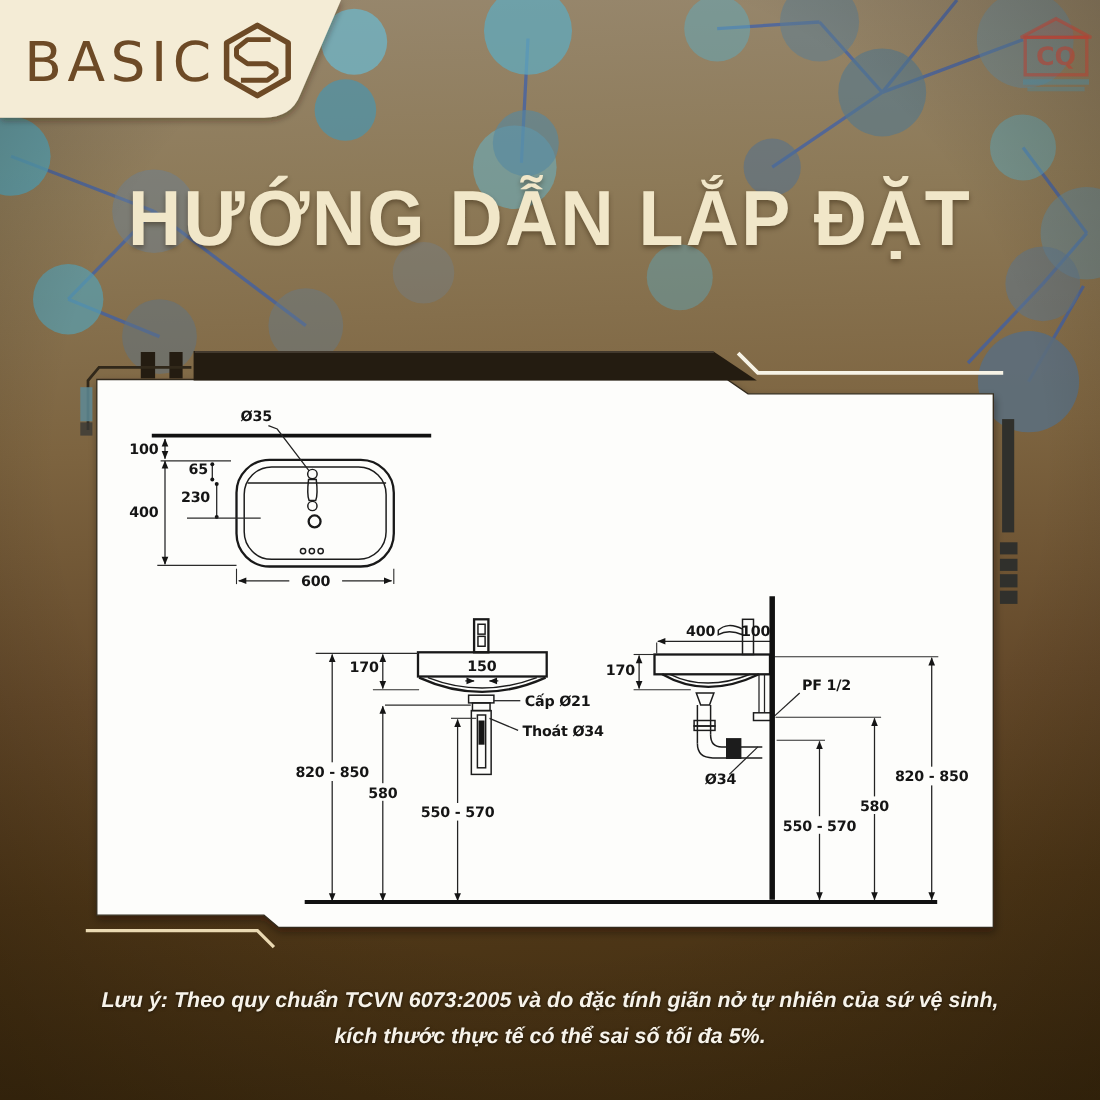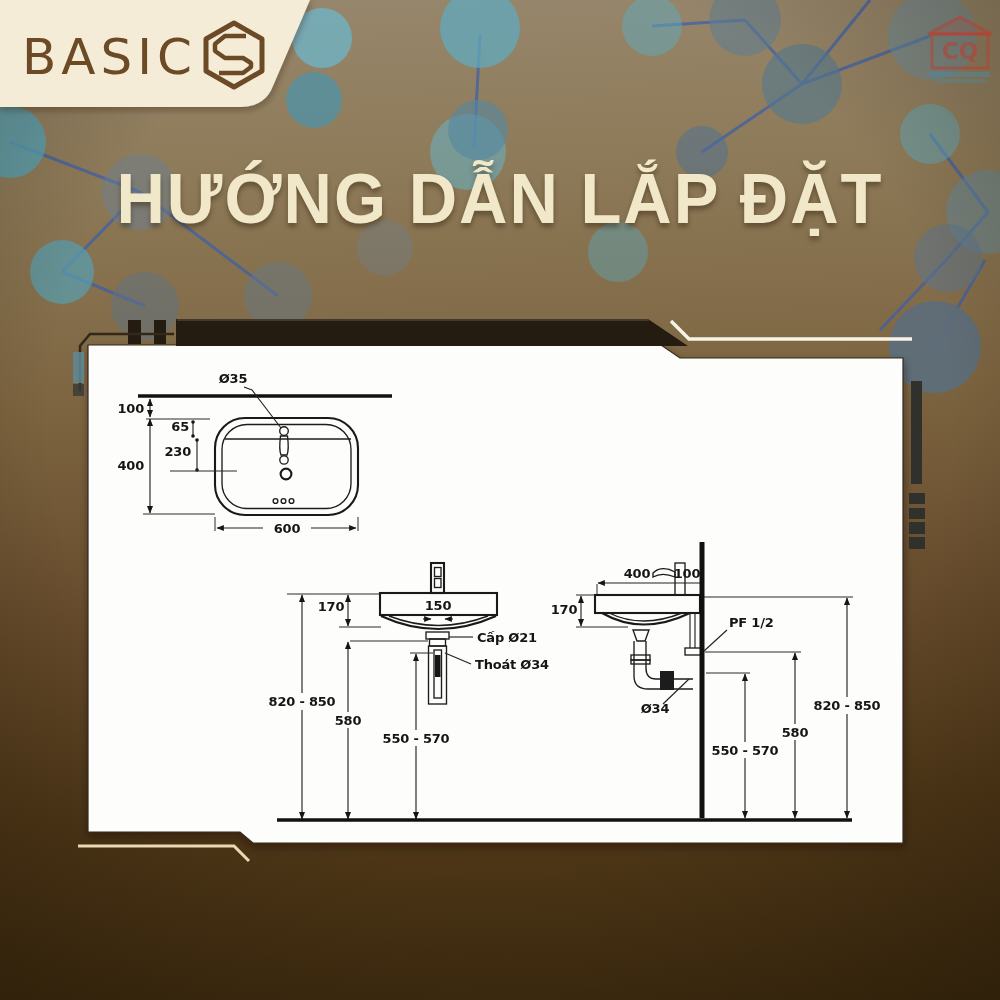--- a/index.html
+++ b/index.html
@@ -237,14 +237,18 @@
       <path d="M706,673 H750" class="ext"></path>
       <line x1="745" y1="674" x2="745" y2="818" class="dim" marker-start="url(#ar)" marker-end="url(#ar)"></line>
       <rect x="712" y="742" width="66" height="16" fill="#fdfdfb"></rect>
       <text x="745" y="755" text-anchor="middle" class="dl">550 - 570</text>
       <path d="M702,542 V818" stroke="#111" stroke-width="5"></path>
     </g>
 
     <path d="M277,820 H852" stroke="#111" stroke-width="3.5"></path>
   </svg>
 
+  <div class="note">
+    <div>Lưu ý: Theo quy chuẩn TCVN 6073:2005 và do đặc tính giãn nở tự nhiên của sứ vệ sinh,</div>
+    <div>kích thước thực tế có thể sai số tối đa 5%.</div>
+  </div>
 
 </div>
 
 </body></html>

